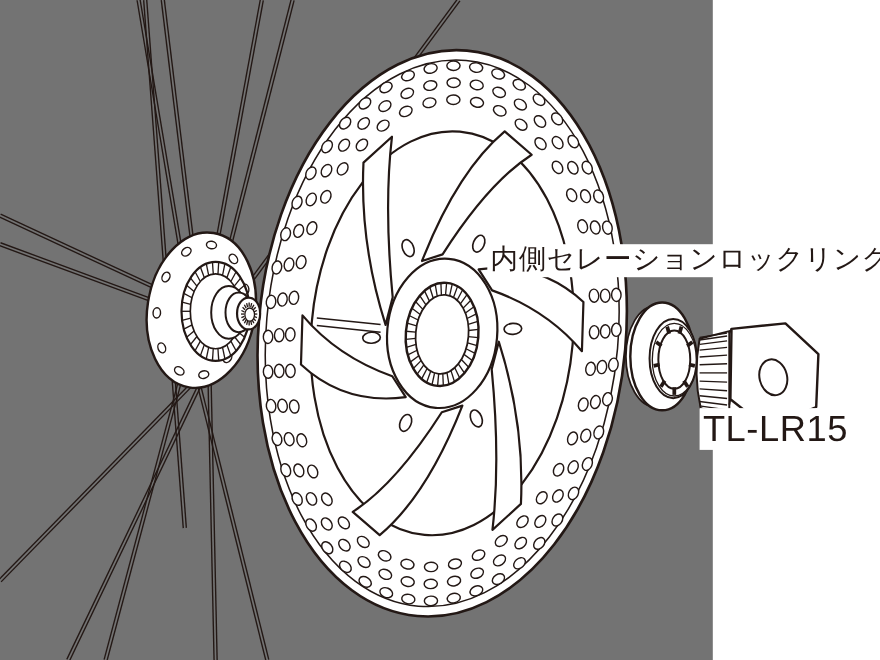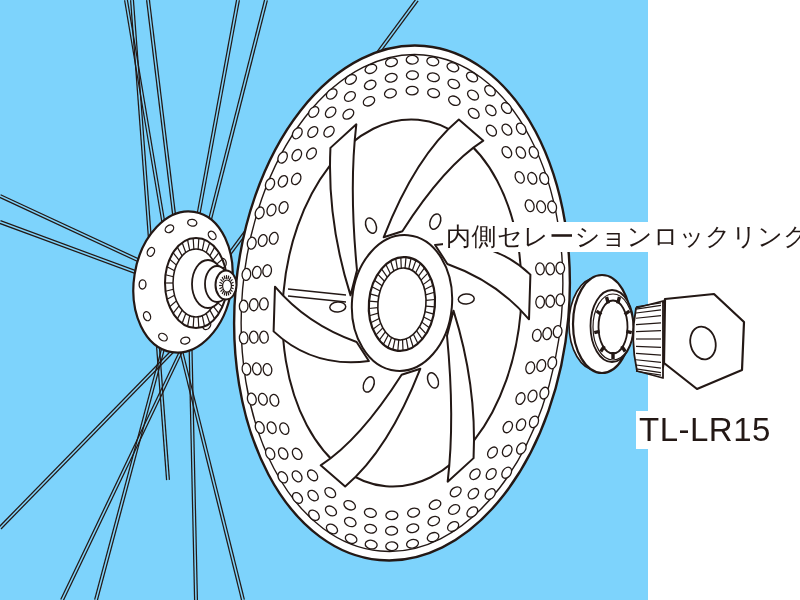--- a/index.html
+++ b/index.html
@@ -1,22 +1,22 @@
 <!DOCTYPE html>
 <html><head>
 <meta charset="utf-8">
 <style>
   html,body{margin:0;padding:0;background:#ffffff;width:800px;height:600px;overflow:hidden;}
-  .stage{position:relative;width:648px;height:600px;background:#7dd3fc;
+  .stage{position:relative;width:648px;height:600px;background:#737373;
          font-family:"Liberation Sans","DejaVu Sans",sans-serif;}
   svg{position:absolute;left:0;top:0;}
   .label{position:absolute;color:#231815;background:#ffffff;white-space:nowrap;
          line-height:1.1;padding:1px 3px;}
   .label-jp{left:443px;top:222px;font-size:25px;letter-spacing:0.5px;}
-  .label-tool{left:636px;top:411px;font-size:33px;letter-spacing:0.5px;}
+  .label-tool{left:636px;top:371px;font-size:33px;letter-spacing:0.5px;}
 </style>
 </head>
 <body>
 
 <div class="stage">
 
   <svg id="art" width="800" height="600" viewBox="0 0 800 600">
     <g id="spokes">
         <line x1="166.61934818749907" y1="250.23194950450016" x2="124.61934818749906" y2="0.23194950450015792" stroke="#231815" stroke-width="1.25"></line>
         <line x1="169.38065181250093" y1="249.76805049549984" x2="127.38065181250094" y2="-0.23194950450015792" stroke="#231815" stroke-width="1.25"></line>

